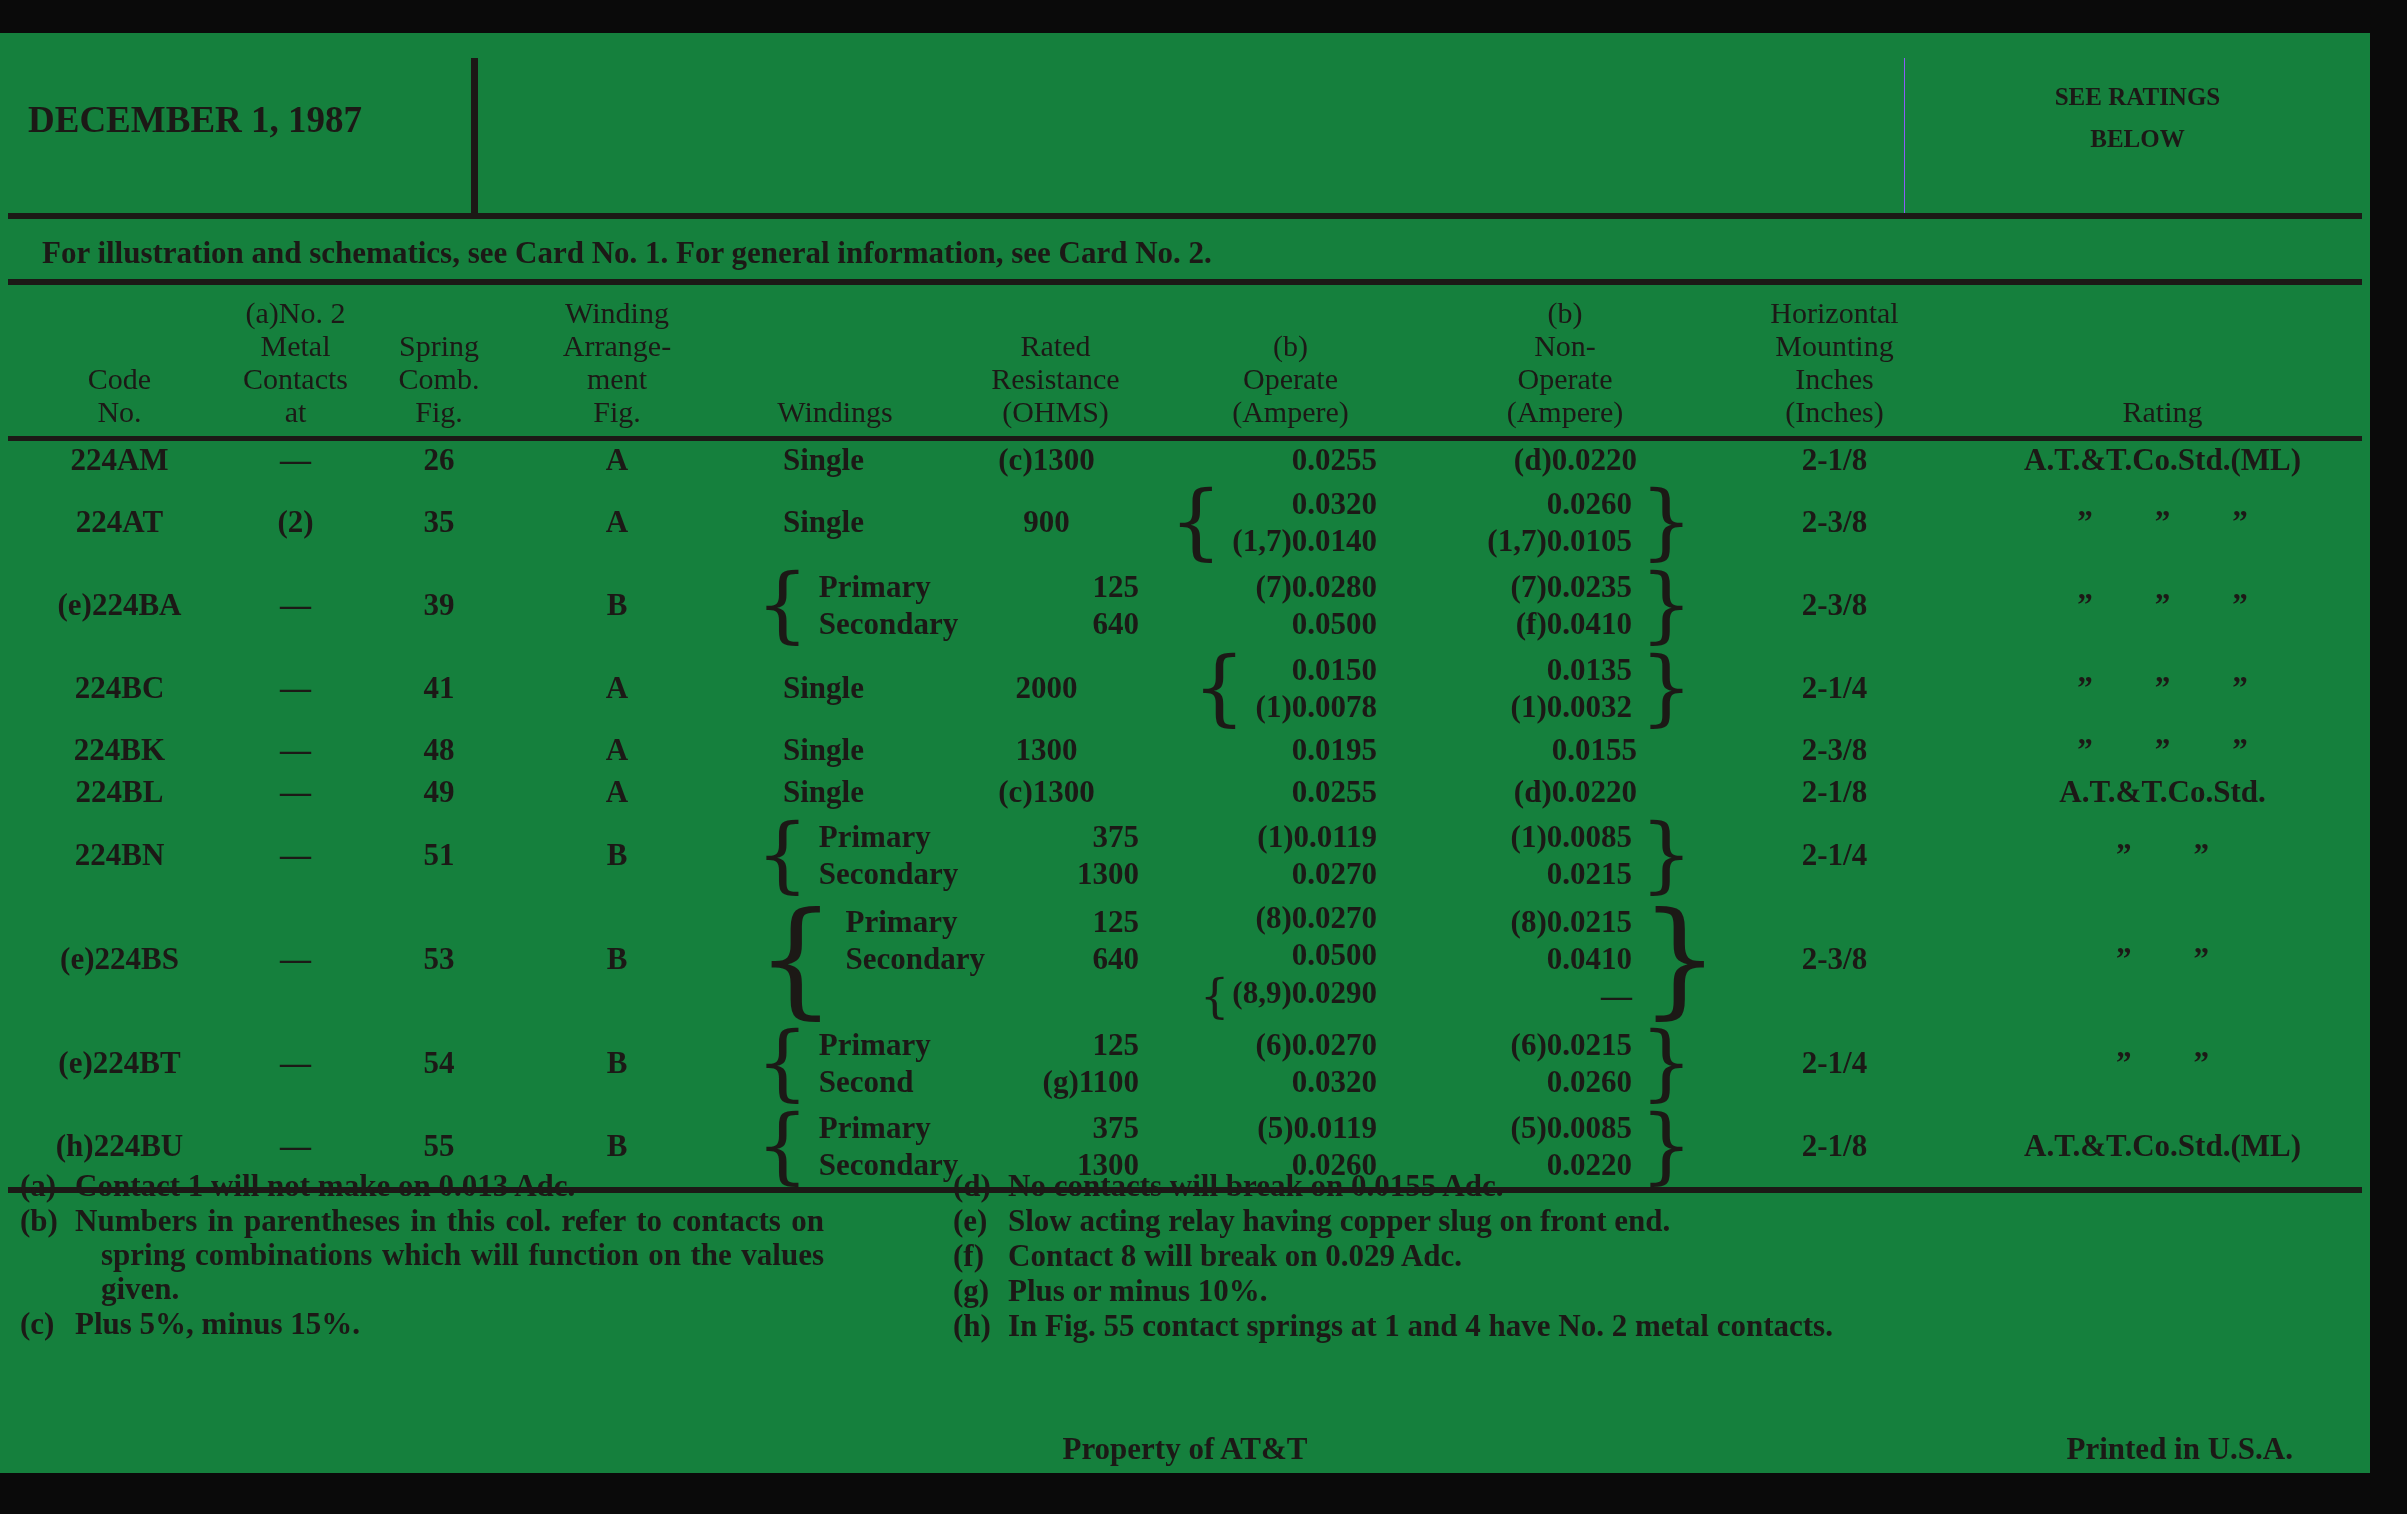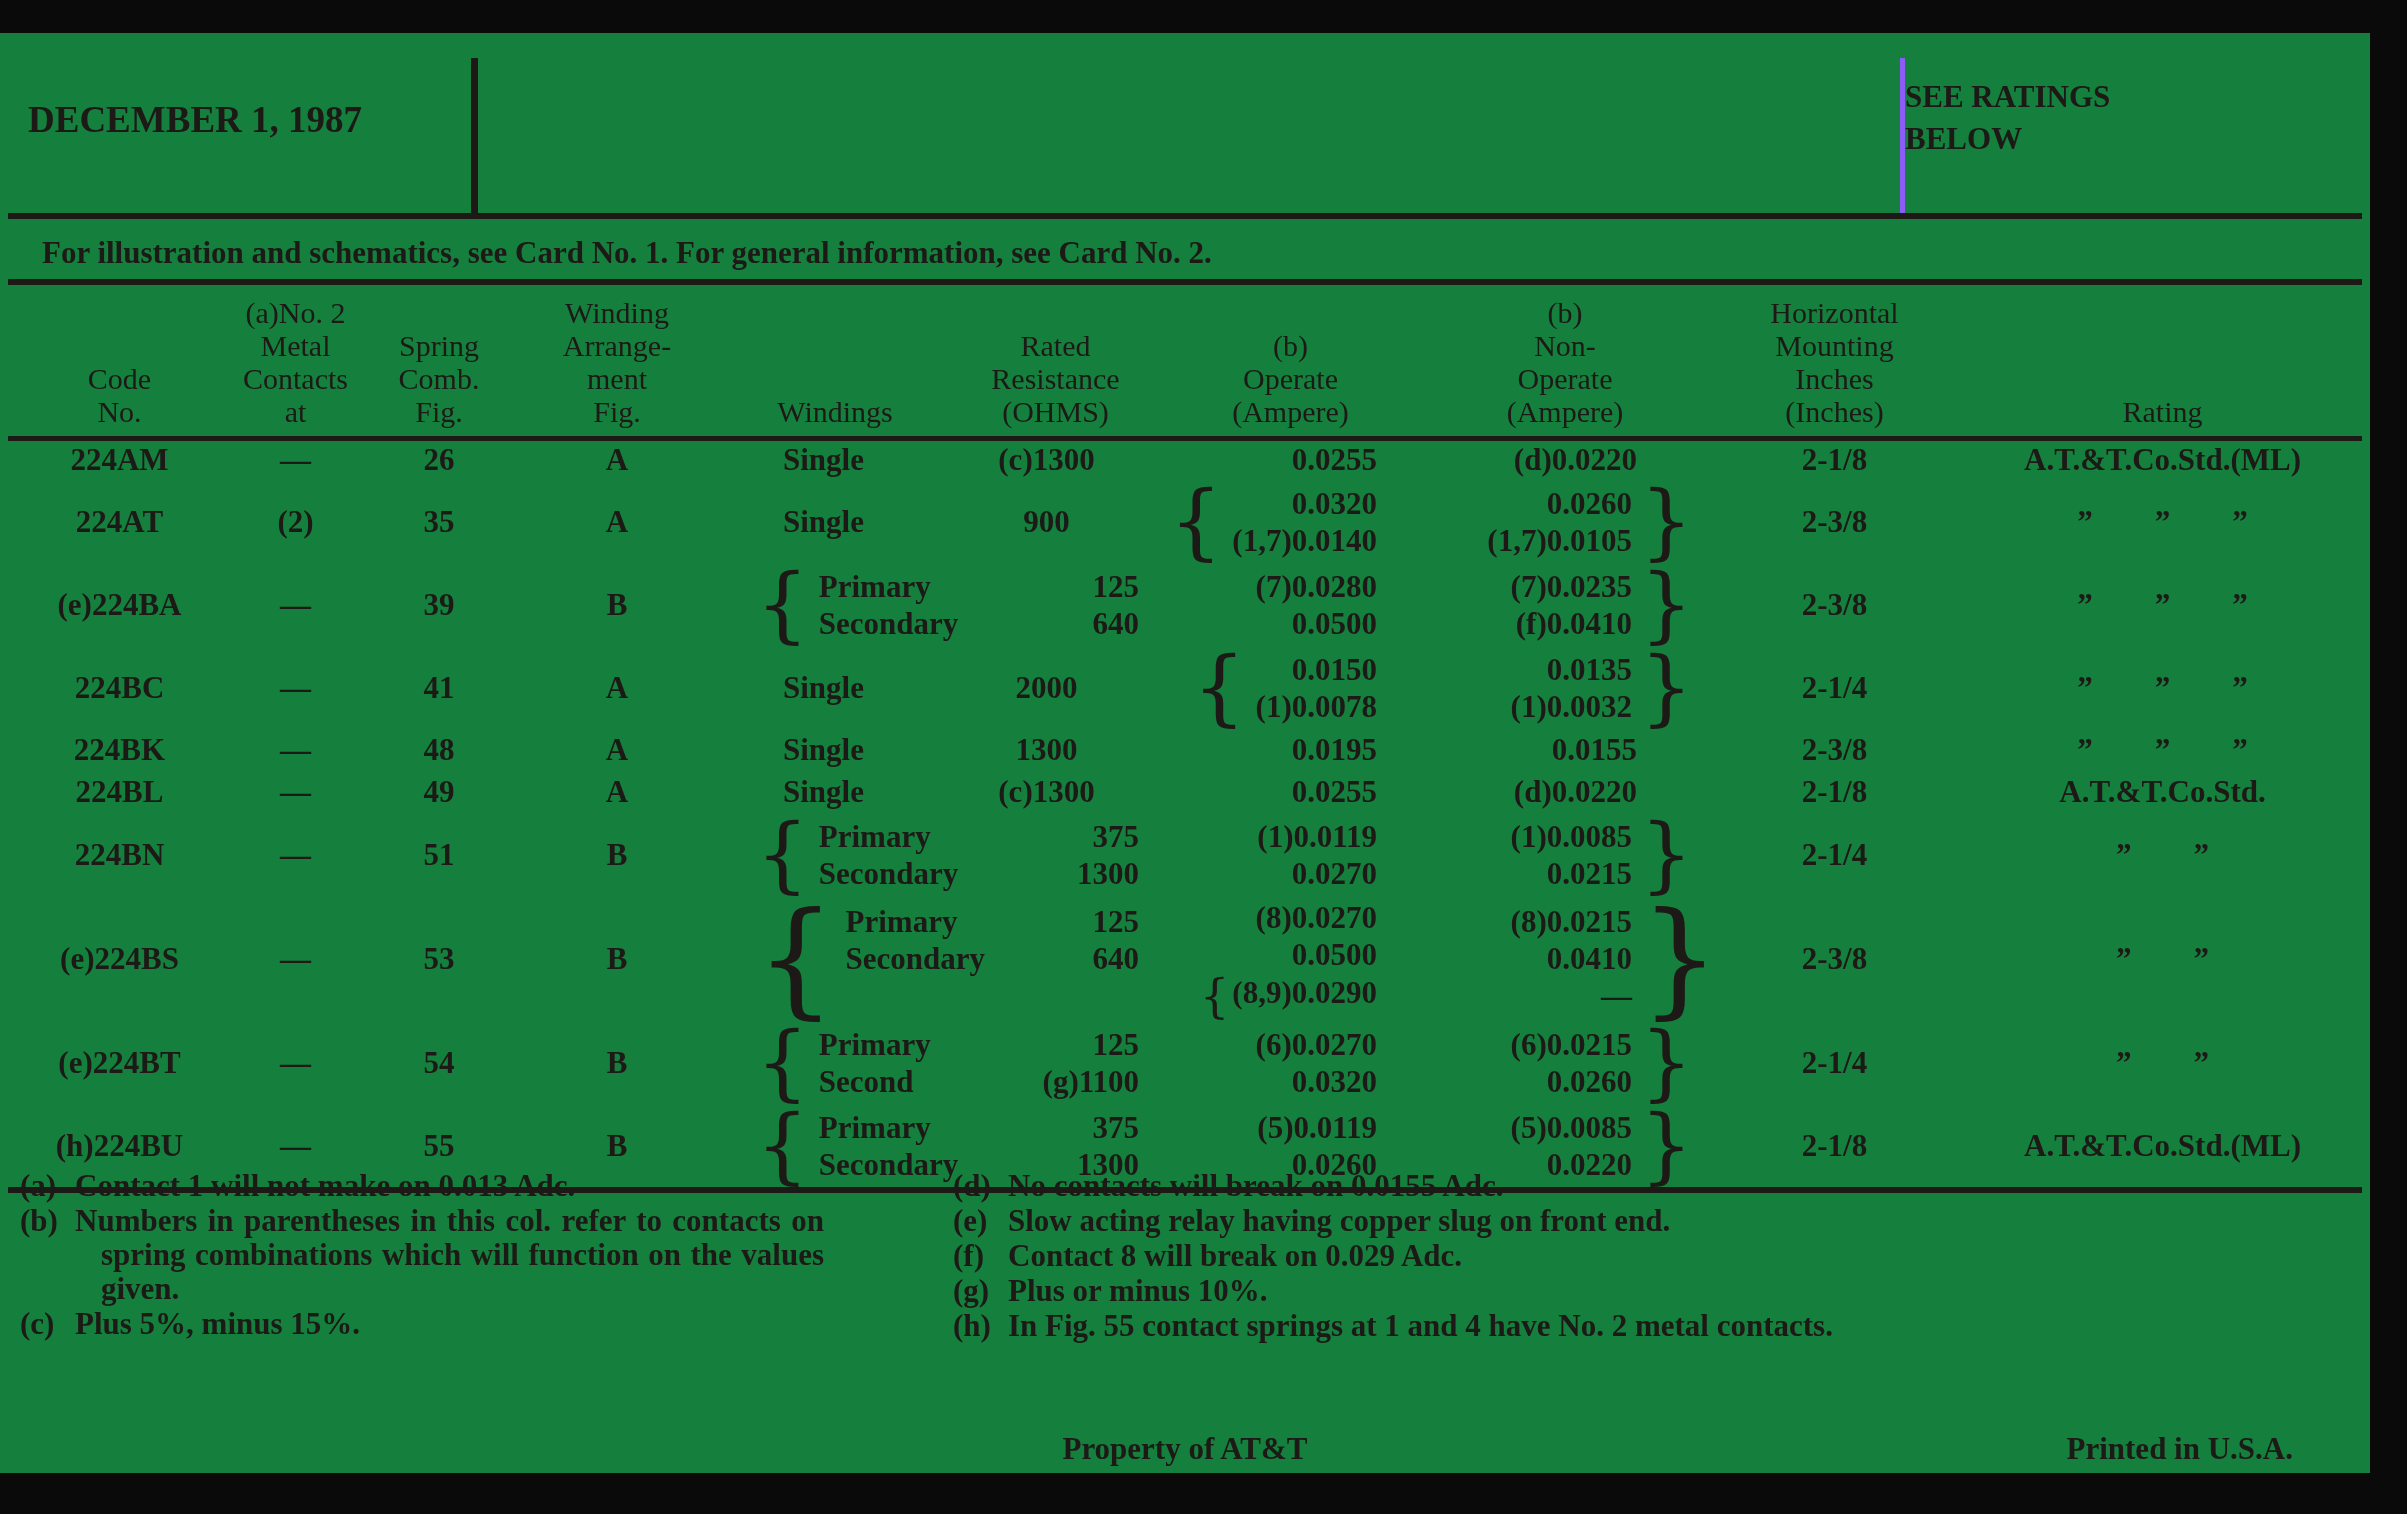--- a/index.html
+++ b/index.html
@@ -13,21 +13,21 @@
   .edge-top{position:absolute;left:0;top:0;width:2408px;height:33px;background:#0a0a0a;}
   .edge-bottom{position:absolute;left:0;top:1473px;width:2408px;height:42px;background:#0a0a0a;}
   .edge-right{position:absolute;left:2370px;top:0;width:38px;height:1515px;background:#0a0a0a;}
 
   
   .header{position:absolute;left:0;top:25px;width:2370px;height:155px;display:flex;}
   .h-left{width:443px;border-right:7px solid #1c1916;padding:40px 0 0 28px;font-size:37px;}
   .h-center{flex:1;text-align:center;padding-top:16px;}
   .h-title{font-size:46px;letter-spacing:1px;}
   .h-sub{font-size:33px;margin-top:6px;}
-  .h-right{width:465px;border-left:5px solid #8b5cf6;font-size:31px;padding-top:18px;line-height:42px;}
+  .h-right{width:465px;border-left:1px solid #8b5cf6;text-align:center;font-size:25px;padding-top:18px;line-height:42px;}
   .rule-header{position:absolute;left:8px;top:180px;width:2354px;height:6px;background:#1c1916;}
   .note{position:absolute;left:42px;top:202px;font-size:31px;}
 
   
   table.reltable{
     position:absolute;left:8px;top:246px;width:2354px;
     border-collapse:collapse;table-layout:fixed;
     border-top:6px solid #1c1916;border-bottom:6px solid #1c1916;
   }
   thead tr{height:156px;}

